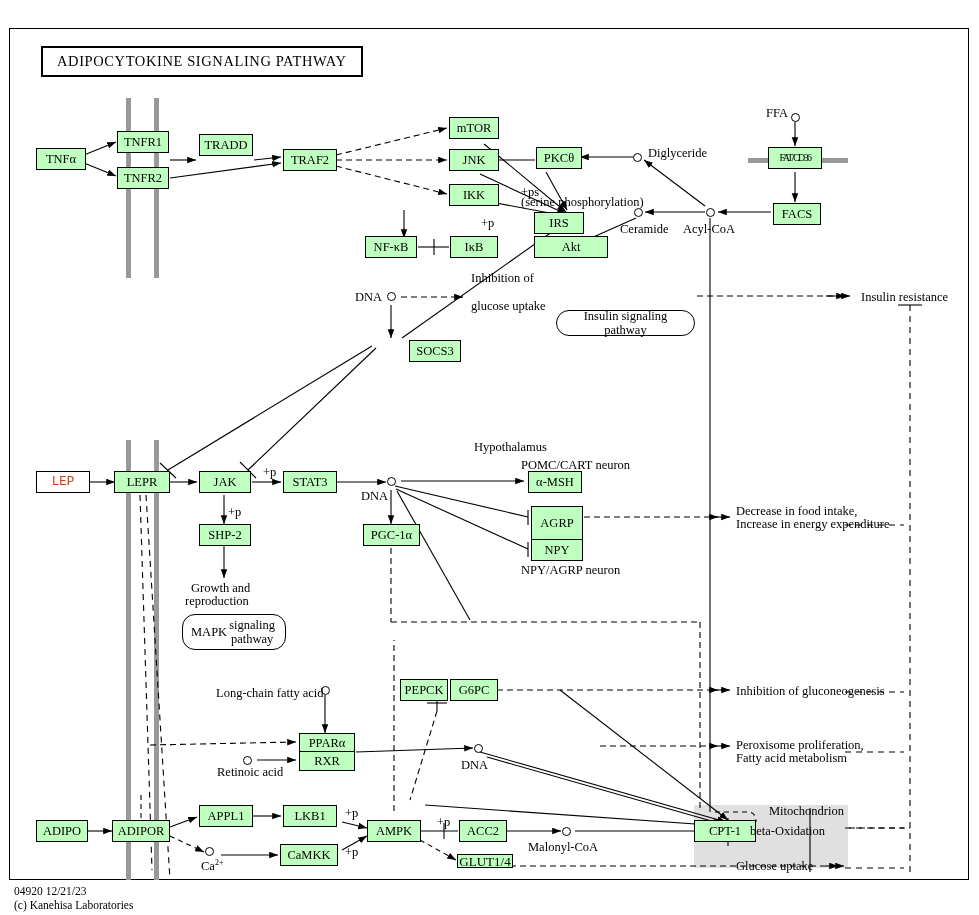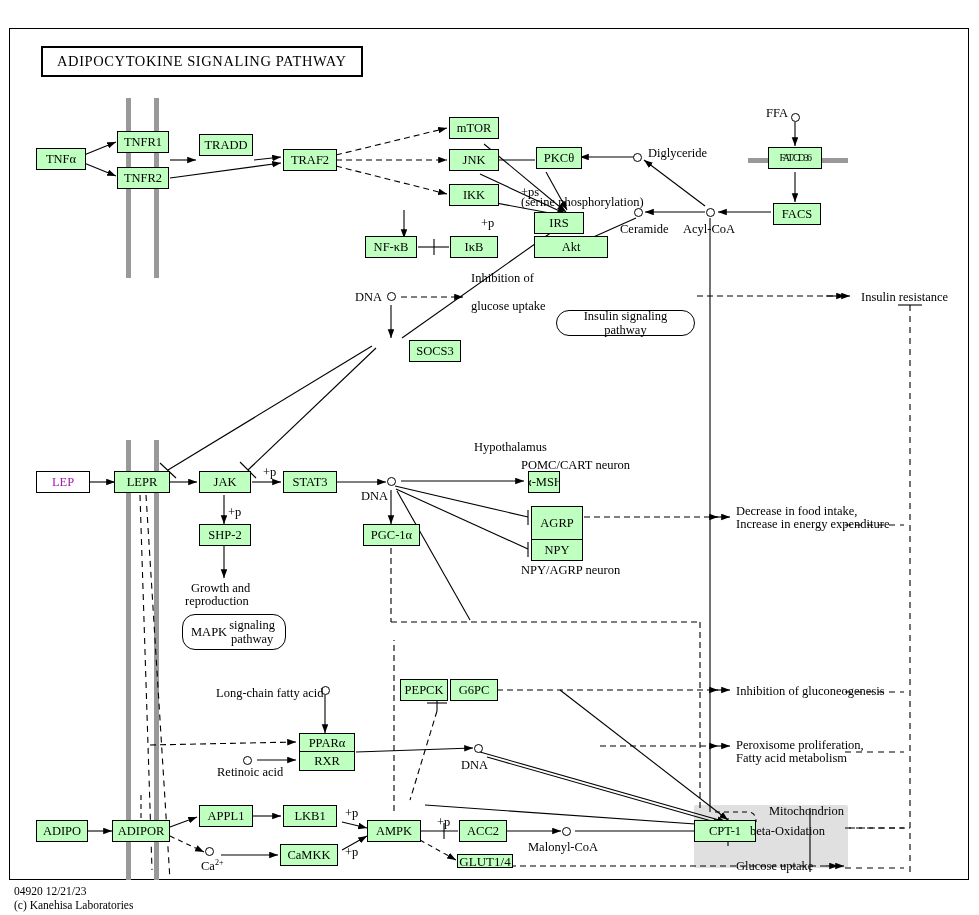--- a/index.html
+++ b/index.html
@@ -5,21 +5,21 @@
   html,body{margin:0;padding:0;background:#ffffff;}
   body{font-family:"Liberation Serif",serif;}
   #root{position:relative;width:979px;height:915px;background:#fff;overflow:hidden;}
   #frame{position:absolute;left:9px;top:28px;width:960px;height:852px;border:1px solid #000;box-sizing:border-box;}
   .title-box{position:absolute;left:41px;top:46px;border:2px solid #000;background:#fff;
     padding:5px 14px;font-size:14.5px;letter-spacing:.6px;color:#000;white-space:nowrap;}
   .gene{position:absolute;background:#BFFFBF;border:1px solid #000;box-sizing:border-box;
     font-size:12.5px;color:#000;display:flex;align-items:center;justify-content:center;
     text-align:center;line-height:1;white-space:nowrap;overflow:hidden;}
   .white-box{position:absolute;background:#fff;border:1px solid #000;box-sizing:border-box;
-    font-size:12.5px;color:#a21caf;display:flex;align-items:center;justify-content:center;white-space:nowrap;}
+    font-size:12.5px;color:#c2410c;display:flex;align-items:center;justify-content:center;white-space:nowrap;font-family:Liberation Mono, monospace;}
   .map-box{position:absolute;background:#fff;border:1px solid #000;border-radius:13px;box-sizing:border-box;
     font-size:12.5px;color:#000;display:flex;align-items:center;justify-content:center;text-align:center;
     line-height:1.15;padding:0 8px;}
   .lbl{position:absolute;font-size:12.5px;color:#000;line-height:1.18;white-space:nowrap;}
   .cmpd{position:absolute;width:9px;height:9px;border:1.4px solid #000;border-radius:50%;background:#fff;box-sizing:border-box;}
   .memb{position:absolute;width:5px;background:#999;}
   .memb-h{position:absolute;height:5px;background:#999;}
   .mito{position:absolute;background:#e0e0e0;border-radius:2px;}
   svg.wires{position:absolute;left:0;top:0;width:979px;height:915px;overflow:visible;pointer-events:none;}
   .footer{position:absolute;left:14px;top:884px;font-size:11.5px;color:#000;line-height:1.25;}
@@ -234,21 +234,21 @@
   <div class="gene" style="left:768px;top:147px;width:54px;height:22px;font-size:10px;letter-spacing:-1.6px;">FAT/CD36</div>
   <div class="gene" style="left:773px;top:203px;width:48px;height:22px;">FACS</div>
 
   <div class="white-box" style="left:36px;top:471px;width:54px;height:22px;">LEP</div>
   <div class="gene" style="left:114px;top:471px;width:56px;height:22px;">LEPR</div>
   <div class="gene" style="left:199px;top:471px;width:52px;height:22px;">JAK</div>
   <div class="gene" style="left:283px;top:471px;width:54px;height:22px;">STAT3</div>
   <div class="gene" style="left:199px;top:524px;width:52px;height:22px;">SHP-2</div>
   <div class="gene" style="left:363px;top:524px;width:57px;height:22px;">PGC-1α</div>
 
-  <div class="gene" style="left:528px;top:471px;width:32px;height:22px;">α-MSH</div>
+  <div class="gene" style="left:528px;top:471px;width:54px;height:22px;">α-MSH</div>
   <div class="gene" style="left:531px;top:506px;width:52px;height:34px;">AGRP</div>
   <div class="gene" style="left:531px;top:539px;width:52px;height:22px;">NPY</div>
 
   <div class="gene" style="left:400px;top:679px;width:48px;height:22px;">PEPCK</div>
   <div class="gene" style="left:450px;top:679px;width:48px;height:22px;">G6PC</div>
 
   <div class="gene" style="left:299px;top:733px;width:56px;height:20px;">PPARα</div>
   <div class="gene" style="left:299px;top:751px;width:56px;height:20px;">RXR</div>
 
   <div class="gene" style="left:36px;top:820px;width:52px;height:22px;">ADIPO</div>

